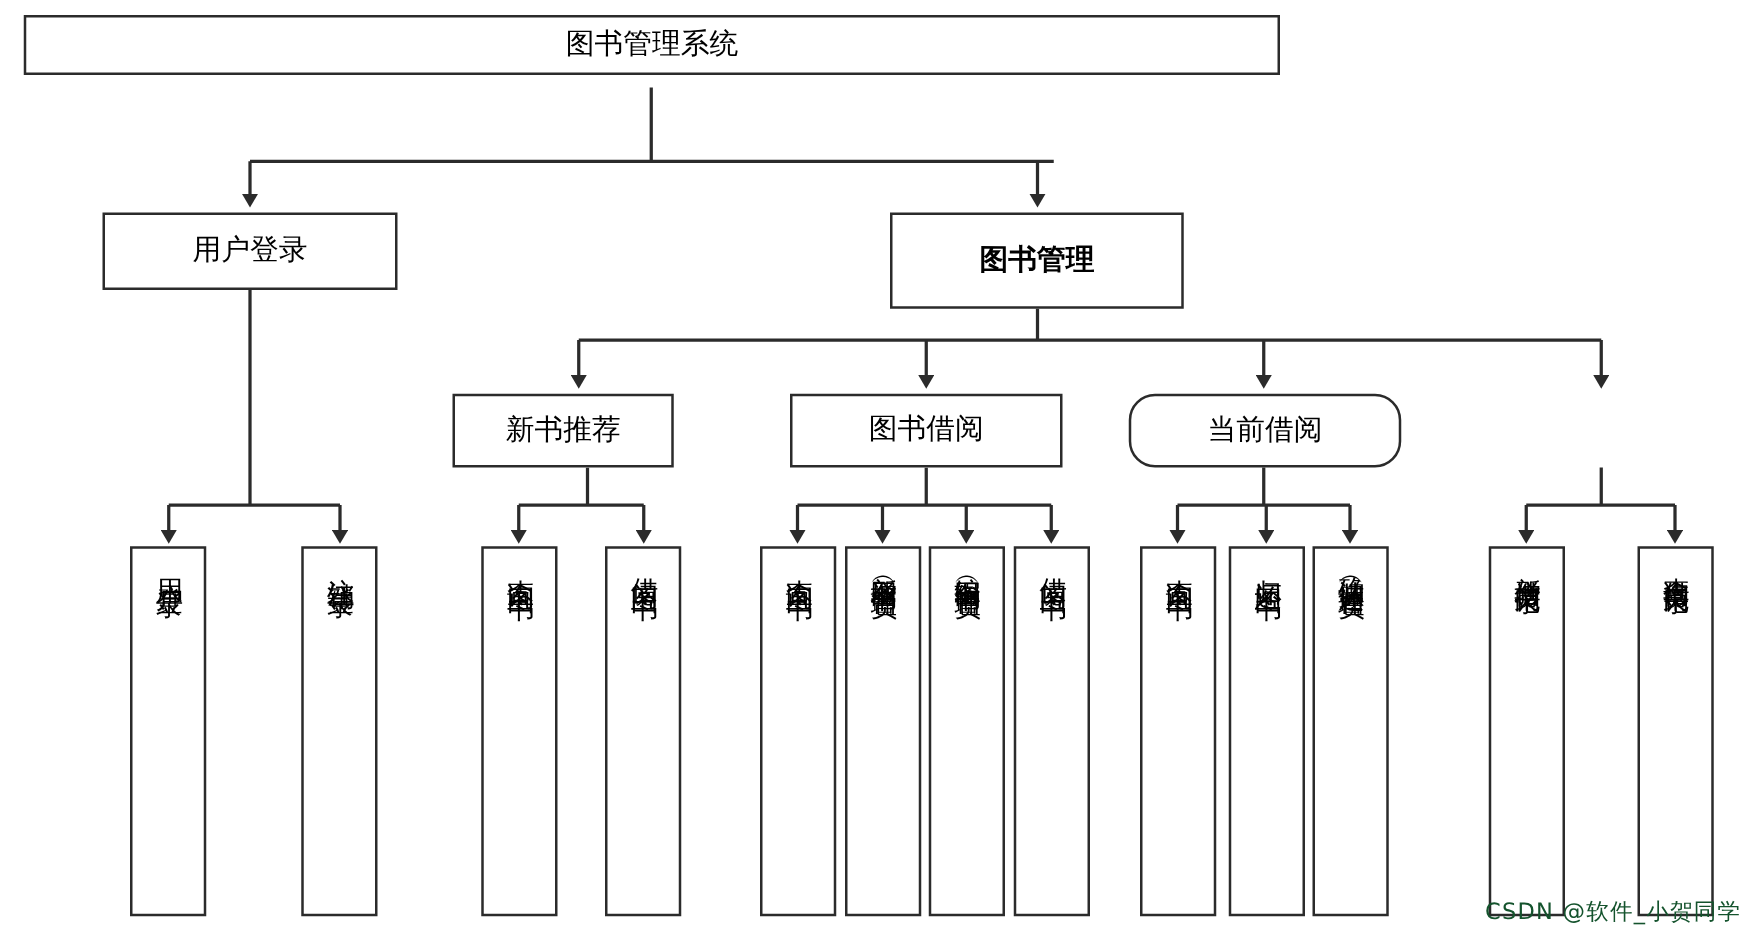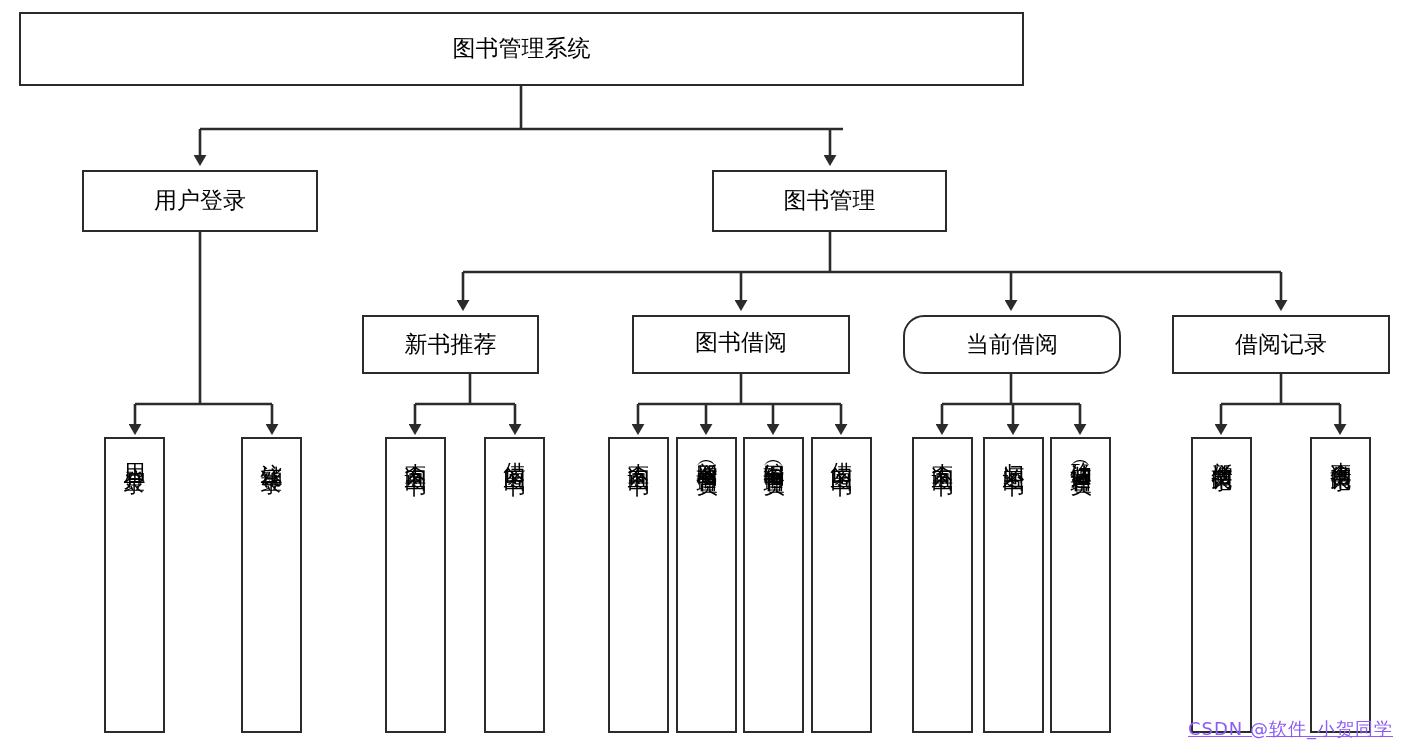--- a/index.html
+++ b/index.html
@@ -43,25 +43,24 @@
     white-space:nowrap;
     display:block;
   }
   .node.v.tall .label{font-size:21px;letter-spacing:2px;}
 
   .watermark{
     position:absolute;
     right:12px;
     bottom:6px;
     font-size:18px;
-    color:#8b5cf6;
+    color:#14532d;
     letter-spacing:1px;
     white-space:nowrap;
     user-select:none;
-    text-decoration:underline;
   }
 </style>
 </head>
 <body>
 
 <div id="canvas">
 
   <svg class="connectors" viewBox="0 0 1405 747" xmlns="http://www.w3.org/2000/svg">
     <defs>
       <marker id="arrow" viewBox="0 0 12 14" refX="1" refY="7" markerWidth="11" markerHeight="13" orient="auto-start-reverse" markerUnits="userSpaceOnUse">
@@ -105,42 +104,39 @@
       <path d="M 1013 404 L 1013 425" marker-end="url(#arrow)"></path>
       <path d="M 1080 404 L 1080 425" marker-end="url(#arrow)"></path>
 
       <path d="M 1281 374 L 1281 404"></path>
       <path d="M 1221 404 L 1340 404"></path>
       <path d="M 1221 404 L 1221 425" marker-end="url(#arrow)"></path>
       <path d="M 1340 404 L 1340 425" marker-end="url(#arrow)"></path>
     </g>
   </svg>
 
-  <div class="node root h" style="left:19px;top:12px;width:1005px;height:74px;">
+  <div class="node root h" style="left:19px;top:12px;width:1005px;height:48px;">
     <span class="label">图书管理系统</span>
   </div>
 
   <div class="node h" style="left:82px;top:170px;width:236px;height:62px;">
     <span class="label">用户登录</span>
   </div>
-  <div class="node h" style="left:712px;top:170px;width:235px;height:62px;">
+  <div class="node h" style="left:712px;top:170px;width:235px;height:77px;font-weight:bold;">
     <span class="label">图书管理</span>
   </div>
 
   <div class="node h" style="left:362px;top:315px;width:177px;height:59px;">
     <span class="label">新书推荐</span>
   </div>
   <div class="node h" style="left:632px;top:315px;width:218px;height:59px;font-family:Liberation Mono, monospace;">
     <span class="label">图书借阅</span>
   </div>
   <div class="node h" style="left:903px;top:315px;width:218px;height:59px;border-radius:21px;">
     <span class="label">当前借阅</span>
-  </div>
-  <div class="node h" style="left:1172px;top:315px;width:218px;height:59px;">
-    <span class="label">借阅记录</span>
   </div>
 
   <div class="node v" style="left:104px;top:437px;width:61px;height:296px;">
     <span class="label">用户登录</span>
   </div>
   <div class="node v" style="left:241px;top:437px;width:61px;height:296px;">
     <span class="label">注销登录</span>
   </div>
 
   <div class="node v" style="left:385px;top:437px;width:61px;height:296px;">

